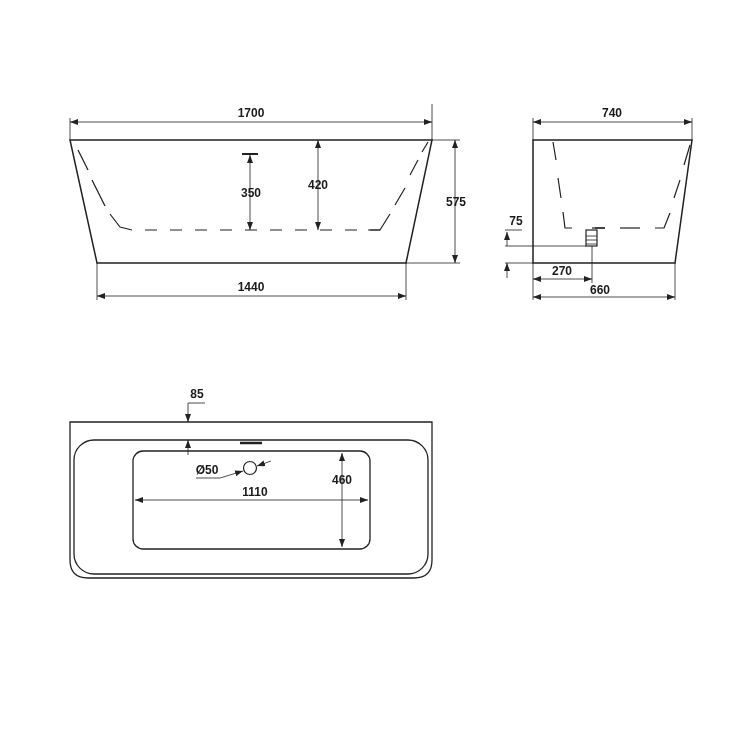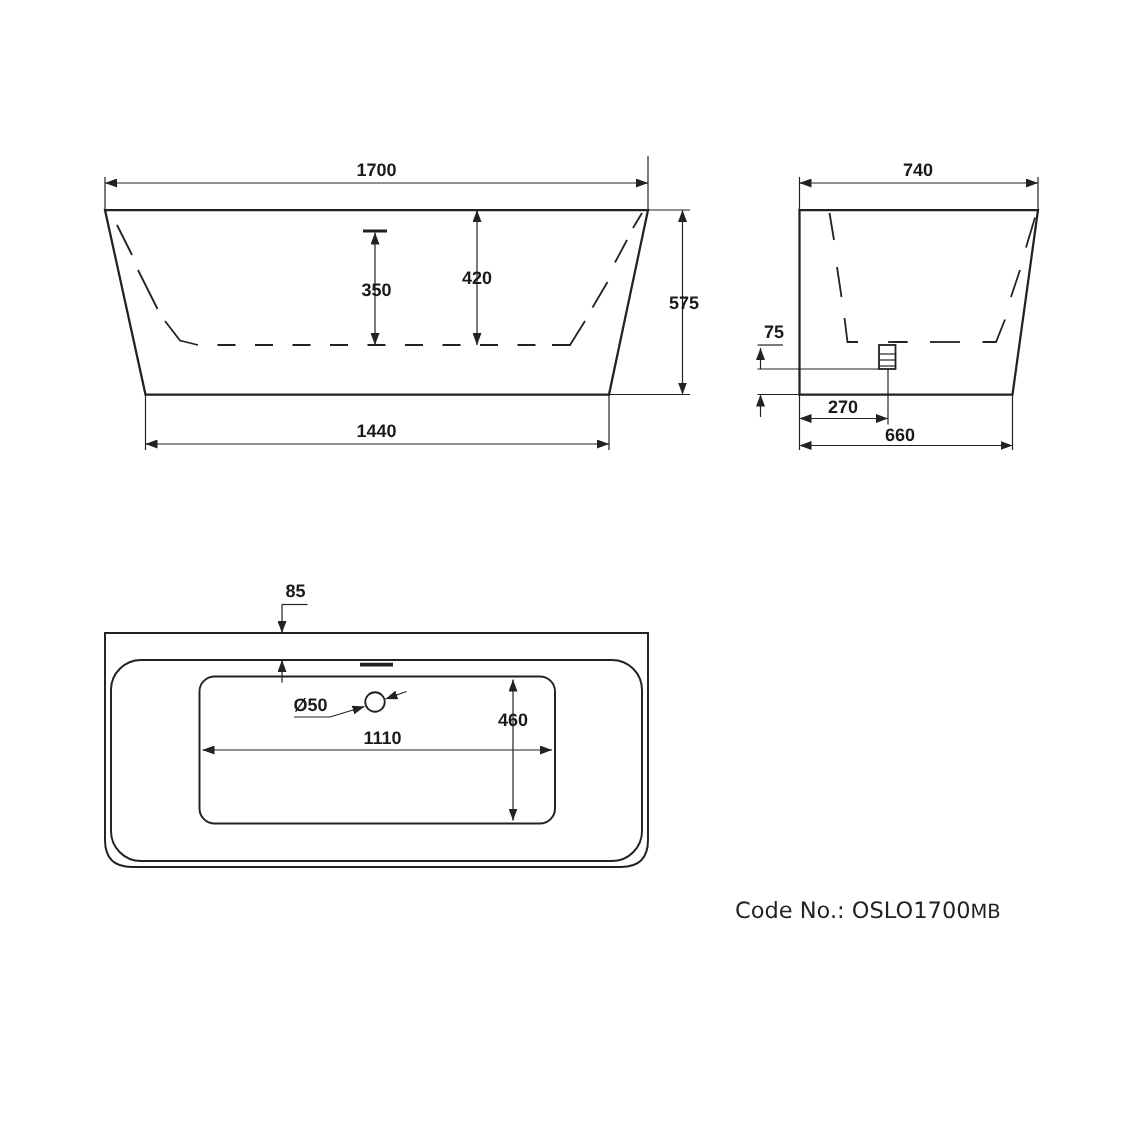--- a/index.html
+++ b/index.html
@@ -118,14 +118,13 @@
 
     <line x1="342" y1="453" x2="342" y2="547" stroke-width="0.8" marker-start="url(#arr)" marker-end="url(#arr)"></line>
   </g>
   <text class="dim-text" x="197" y="398" text-anchor="middle">85</text>
   <text class="dim-text" x="207" y="474" text-anchor="middle">Ø50</text>
   <text class="dim-text" x="255" y="496" text-anchor="middle">1110</text>
   <text class="dim-text" x="342" y="484" text-anchor="middle">460</text>
 </svg>
 
 <div class="info">
-  <div><span>Code No.: OSLO1700</span><span class="small">MB</span></div>
 </div>
 
 </body></html>

